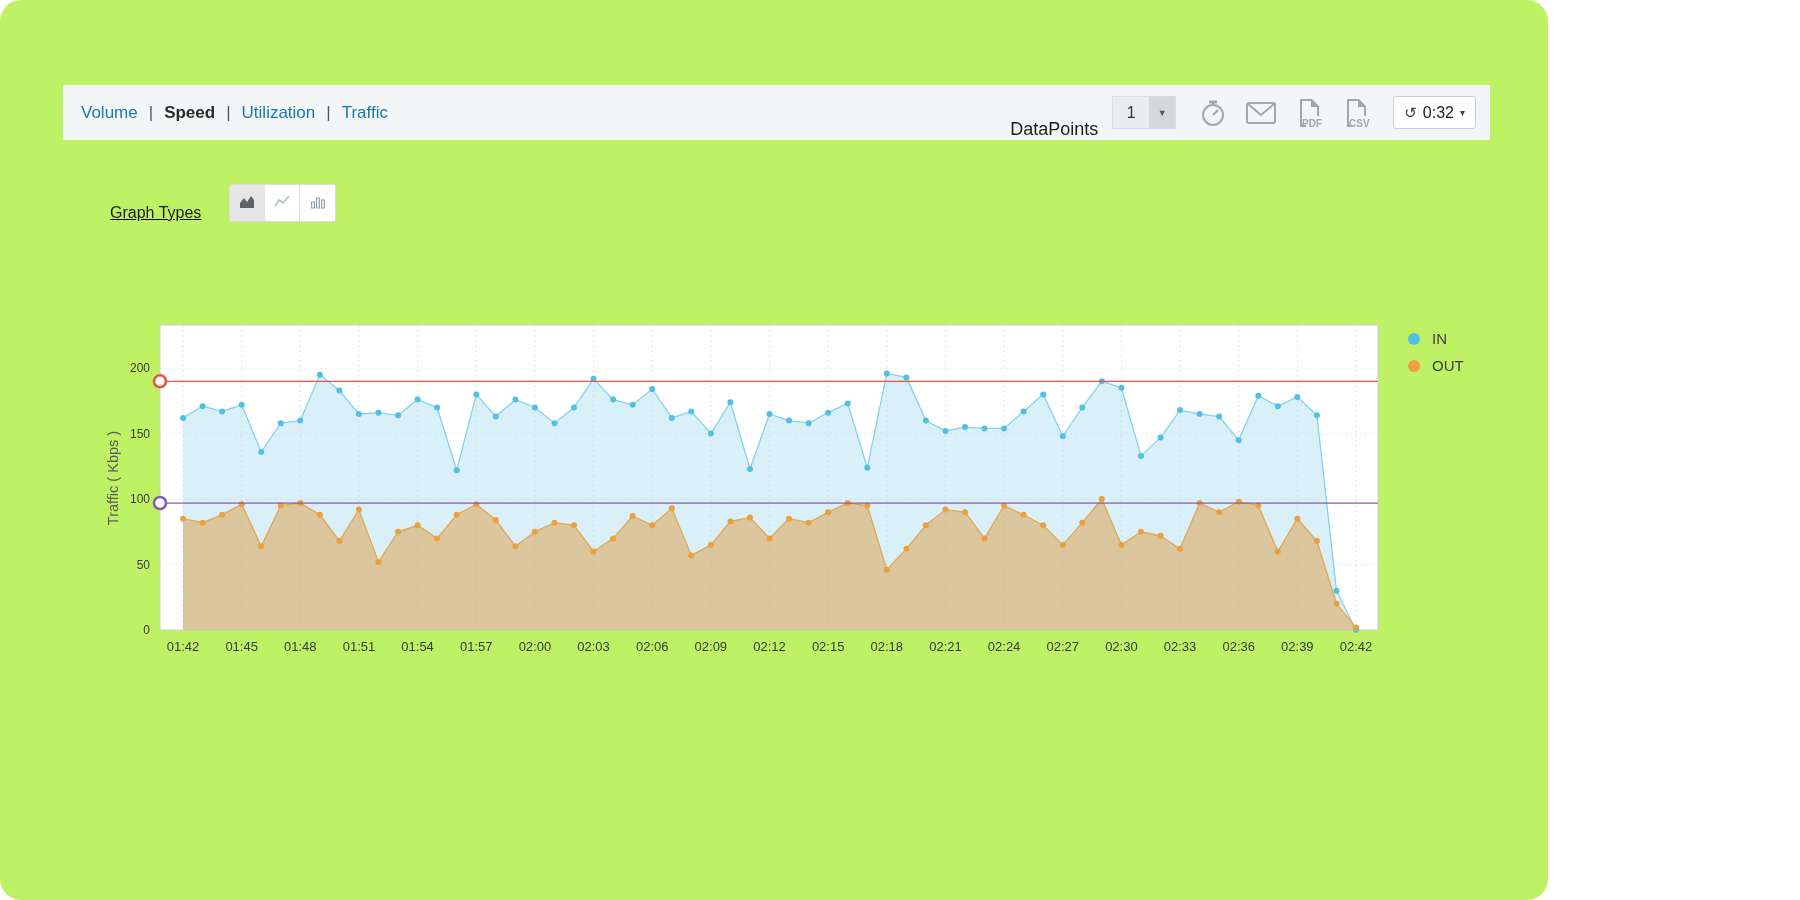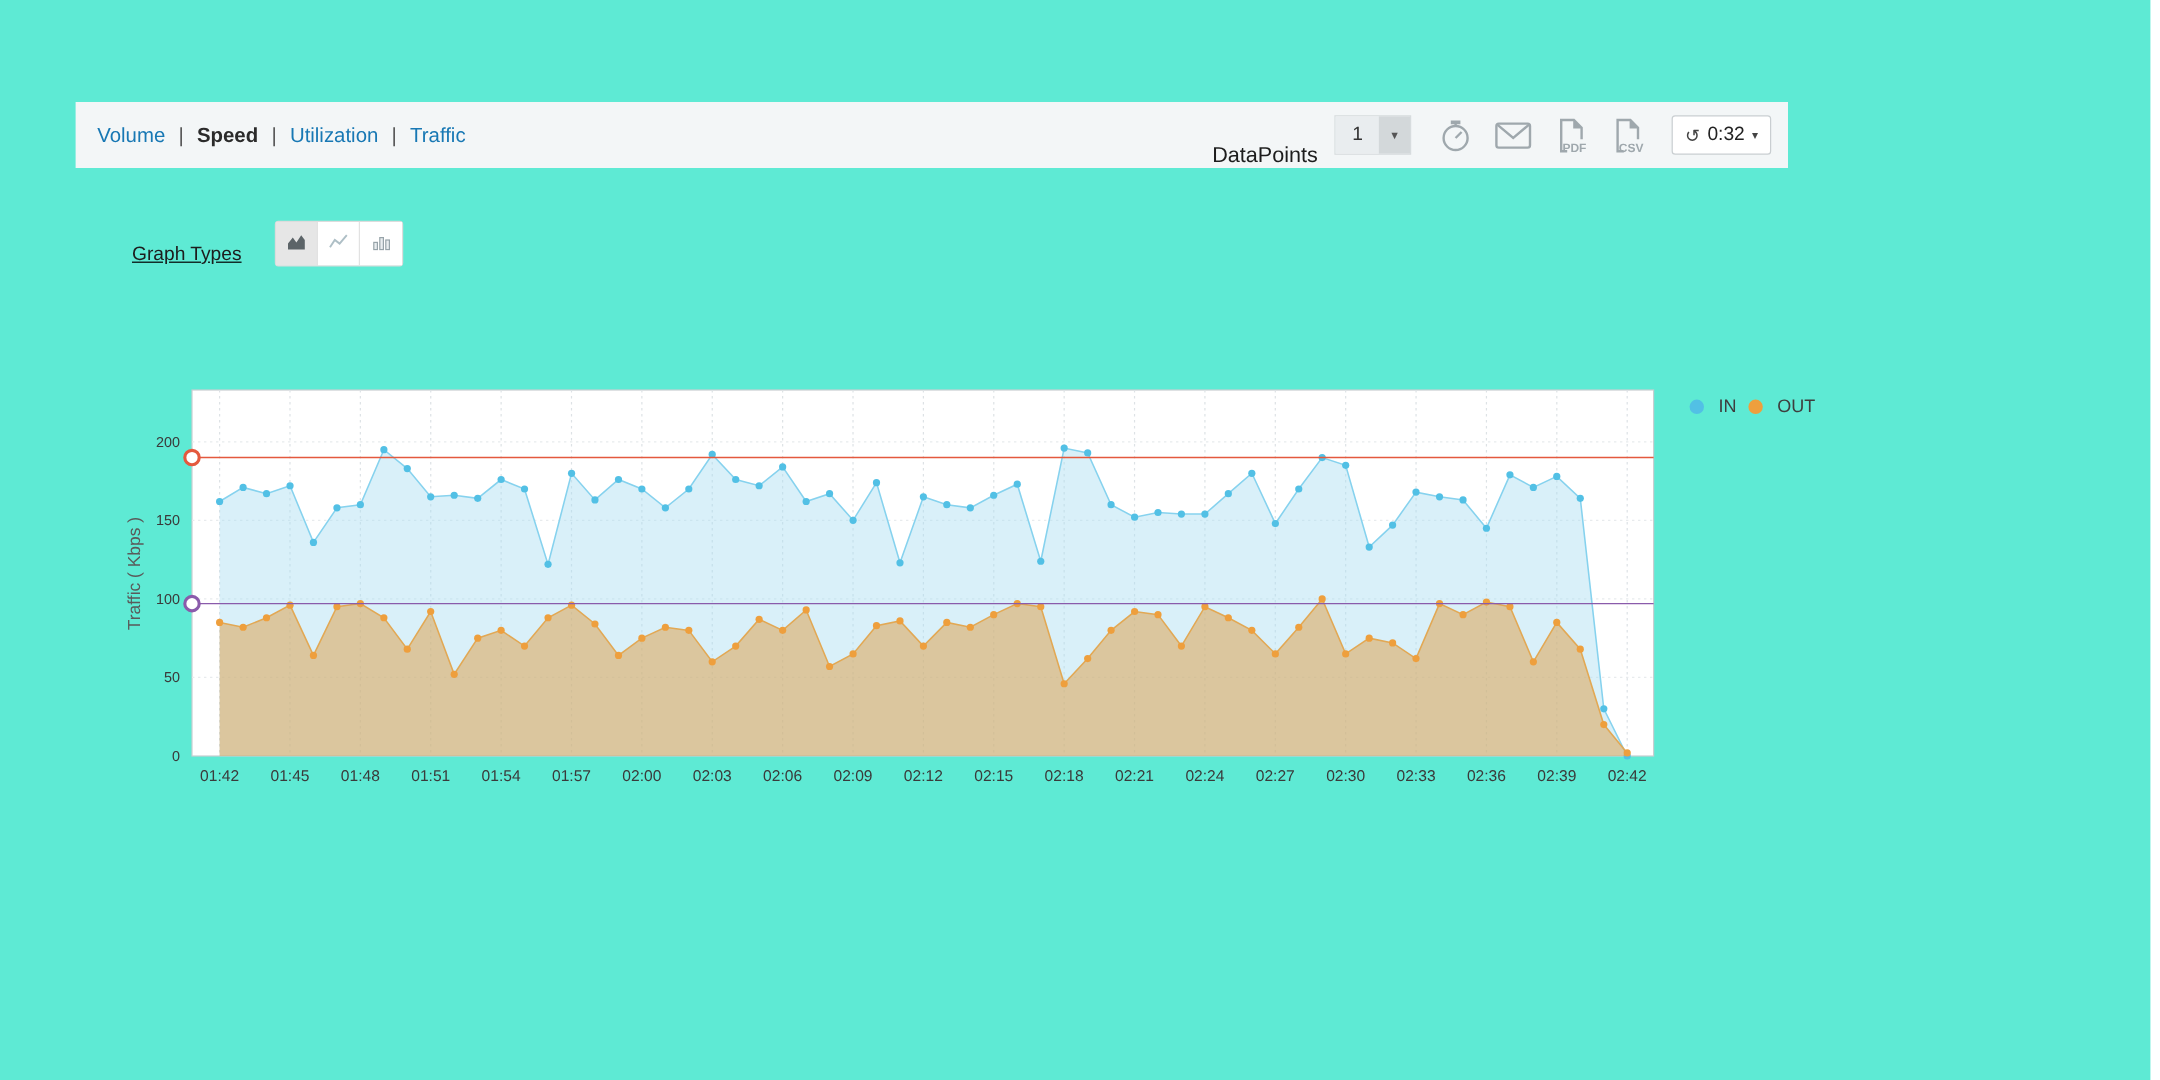--- a/index.html
+++ b/index.html
@@ -1,19 +1,19 @@
 <!DOCTYPE html>
 <html><head>
 <meta charset="utf-8">
 <style>
   * { margin:0; padding:0; box-sizing:border-box; }
   html,body { background:#fff; }
   .page {
-    position:relative; width:1792px; height:900px; background:#5eead4;
-    font-family:"Liberation Sans", sans-serif; overflow:hidden;
+    position:relative; width:1548px; height:900px; background:#bef264;
+    font-family:"Liberation Sans", sans-serif; overflow:hidden;border-radius:21px;
   }
   
   .toolbar {
     position:absolute; left:63px; top:85px; width:1427px; height:55px;
     background:#f3f6f7; display:flex; align-items:center;
   }
   .tabs { display:flex; align-items:center; gap:11px; margin-left:18px; font-size:17px; }
   .tab { cursor:pointer; text-decoration:none; }
   .tab.link { color:#1878b4; }
   .tab.active { color:#2b2b2b;font-weight:bold; }
@@ -48,21 +48,21 @@
   .chart-title { position:absolute; left:160px; top:294px; width:1218px; text-align:center; font-size:15px; color:#767676; }
   #chart-svg { position:absolute; left:0; top:280px; }
   #chart-svg text { font-family:"Liberation Sans", sans-serif; fill:#3a3a3a; }
   #chart-svg text.ytick { font-size:12px; }
   #chart-svg text.xtick { font-size:13px; }
   .ylabel {
     position:absolute; left:33px; top:470px; width:160px; text-align:center;
     transform:rotate(-90deg); font-size:14.5px; color:#5a5a5a;
   }
   .xlabel { position:absolute; left:160px; top:662px; width:1218px; text-align:center; font-size:14.5px; color:#6e6e6e; }
-  .legend { position:absolute; left:1408px; top:330px; display:flex; flex-direction:row; gap:10px; }
+  .legend { position:absolute; left:1408px; top:330px; display:flex; flex-direction:column; gap:10px; }
   .legend-item { display:flex; align-items:center; gap:12px; font-size:15px; color:#3e3e3e; cursor:pointer; }
   .legend-dot { width:12px; height:12px; border-radius:50%; display:inline-block; }
 </style>
 </head>
 <body>
 
 <div class="page">
 
   <div class="toolbar">
     <nav class="tabs">

